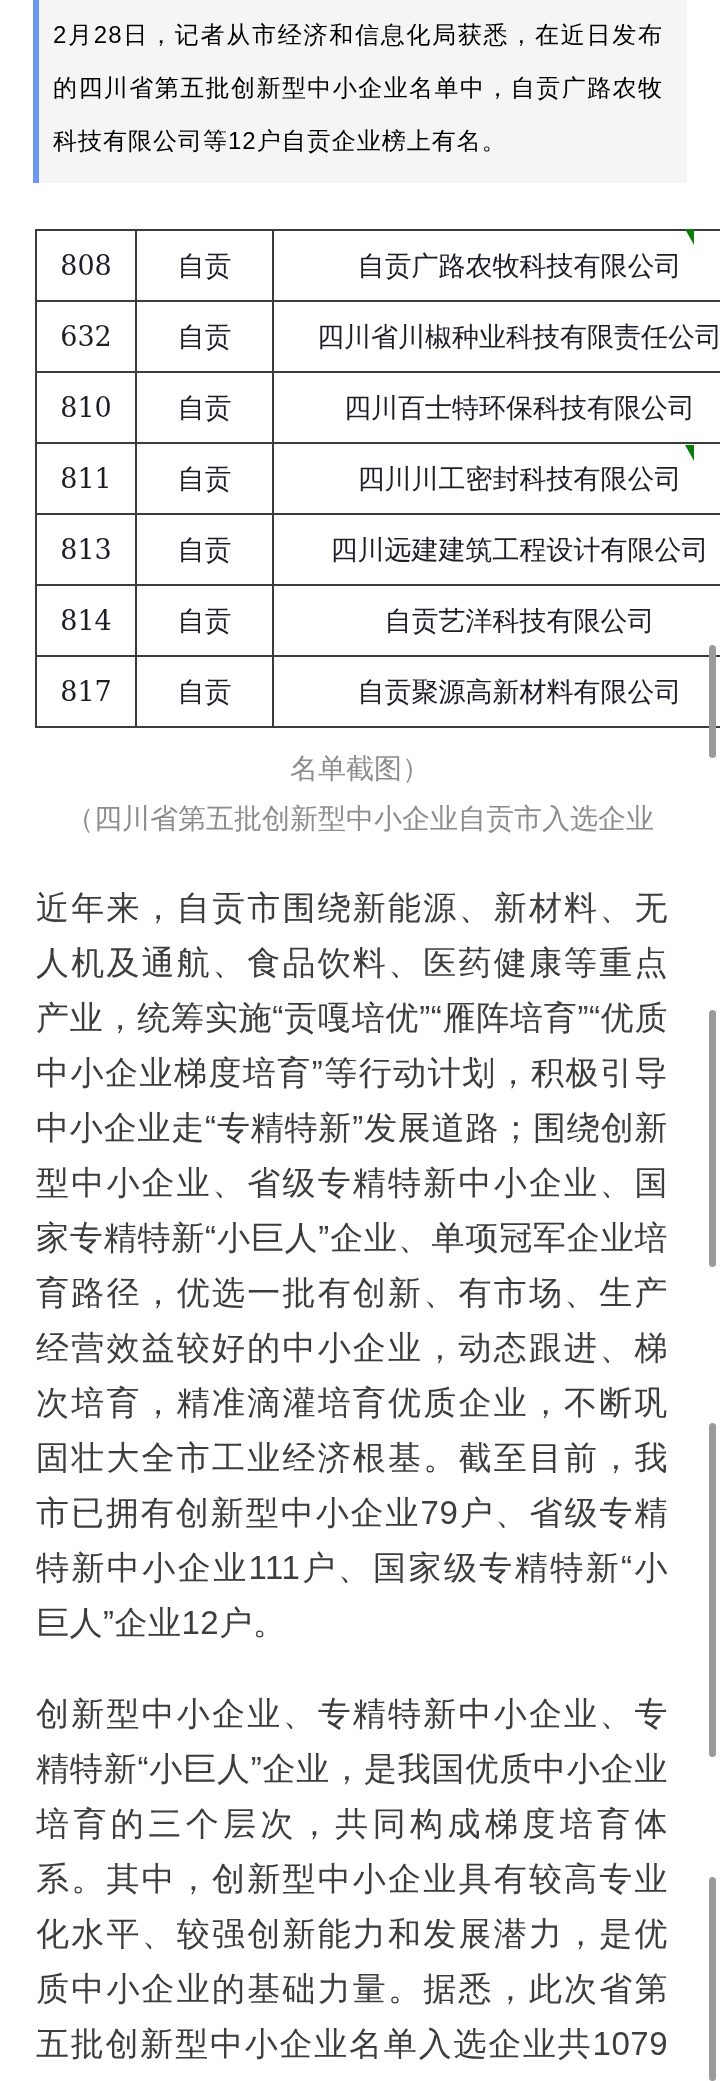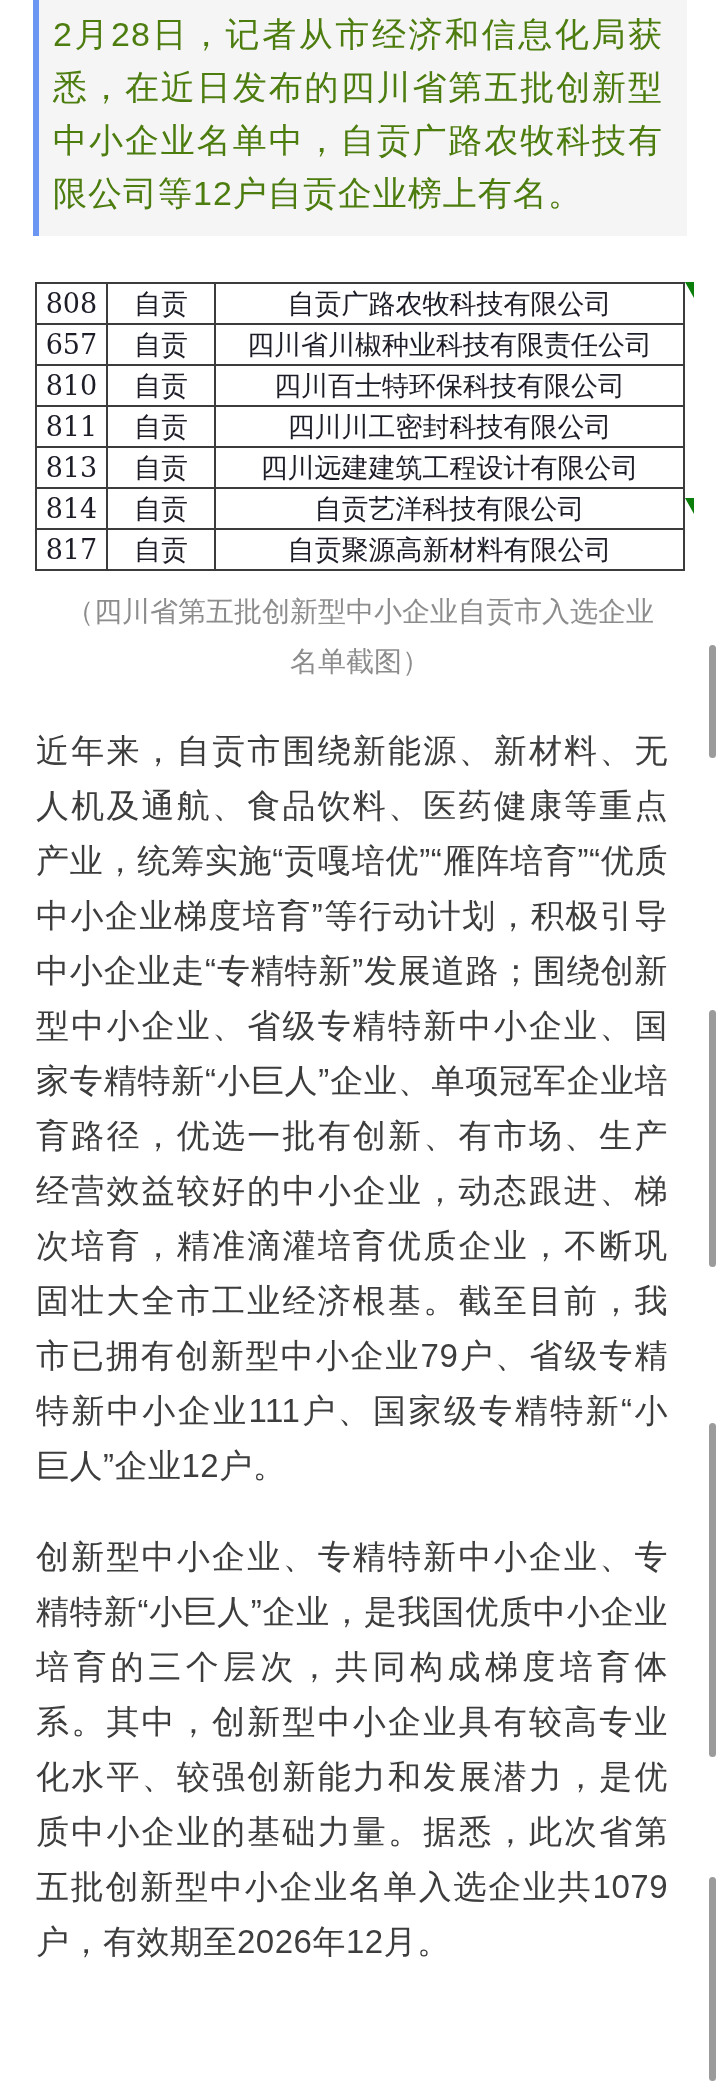--- a/index.html
+++ b/index.html
@@ -18,23 +18,23 @@
   
   .quote {
     margin: 0 33px 0 33px;
     background: #f5f5f6;
     border-left: 6px solid #6b96f2;
     padding: 8px 24px 16px 14px;
     box-sizing: border-box;
   }
   .quote p {
     margin: 0;
-    font-size: 34px;
+    font-size: 24px;
     line-height: 53px;
-    color: #4d7c0f;
+    color: #000000;
     text-align: justify;
     letter-spacing: 1px;
   }
 
   
   .table-wrap {
     position: relative;
     margin: 46px 35px 0 35px;
     width: 650px;
   }
@@ -44,21 +44,21 @@
     table-layout: fixed;
     font-family: "DejaVu Serif", "Liberation Serif", serif;
     font-size: 27px;
     color: #1d1d28;
   }
   table.company-table td {
     border: 2px solid #3c3c3c;
     height: 39px;
     text-align: center;
     vertical-align: middle;
-    padding: 0;
+    padding: 15px;
     overflow: hidden;
     white-space: nowrap;
   }
   td.col-no   { width: 68px;  }
   td.col-city { width: 105px; border-radius: 20px; }
   td.col-name { width: 461px; }
 
   .green-marker {
     position: absolute;
     right: -9px;
@@ -115,21 +115,21 @@
 <div class="table-wrap">
   <table class="company-table">
     <tbody>
 
     <tr style="">
         <td class="col-no">808</td>
         <td class="col-city">自贡</td>
         <td class="col-name">自贡广路农牧科技有限公司</td>
       </tr>
         <tr style="">
-        <td class="col-no">657</td>
+        <td class="col-no">632</td>
         <td class="col-city">自贡</td>
         <td class="col-name">四川省川椒种业科技有限责任公司</td>
       </tr>
         <tr style="">
         <td class="col-no">810</td>
         <td class="col-city">自贡</td>
         <td class="col-name">四川百士特环保科技有限公司</td>
       </tr>
         <tr style="">
         <td class="col-no">811</td>
@@ -151,22 +151,22 @@
         <td class="col-city">自贡</td>
         <td class="col-name">自贡聚源高新材料有限公司</td>
       </tr>
       </tbody>
   </table>
   <div class="green-marker m1"></div>
   <div class="green-marker m2"></div>
 </div>
 
 <div class="caption">
+  <p>名单截图）</p>
   <p>（四川省第五批创新型中小企业自贡市入选企业</p>
-  <p>名单截图）</p>
 </div>
 
 <div class="article">
   <p>近年来，自贡市围绕新能源、新材料、无人机及通航、食品饮料、医药健康等重点产业，统筹实施“贡嘎培优”“雁阵培育”“优质中小企业梯度培育”等行动计划，积极引导中小企业走“专精特新”发展道路；围绕创新型中小企业、省级专精特新中小企业、国家专精特新“小巨人”企业、单项冠军企业培育路径，优选一批有创新、有市场、生产经营效益较好的中小企业，动态跟进、梯次培育，精准滴灌培育优质企业，不断巩固壮大全市工业经济根基。截至目前，我市已拥有创新型中小企业79户、省级专精特新中小企业111户、国家级专精特新“小巨人”企业12户。</p>
   <p>创新型中小企业、专精特新中小企业、专精特新“小巨人”企业，是我国优质中小企业培育的三个层次，共同构成梯度培育体系。其中，创新型中小企业具有较高专业化水平、较强创新能力和发展潜力，是优质中小企业的基础力量。据悉，此次省第五批创新型中小企业名单入选企业共1079户，有效期至2026年12月。</p>
 </div>
 
 <div class="scroll-thumb s1"></div>
 <div class="scroll-thumb s2"></div>
 <div class="scroll-thumb s3"></div>

